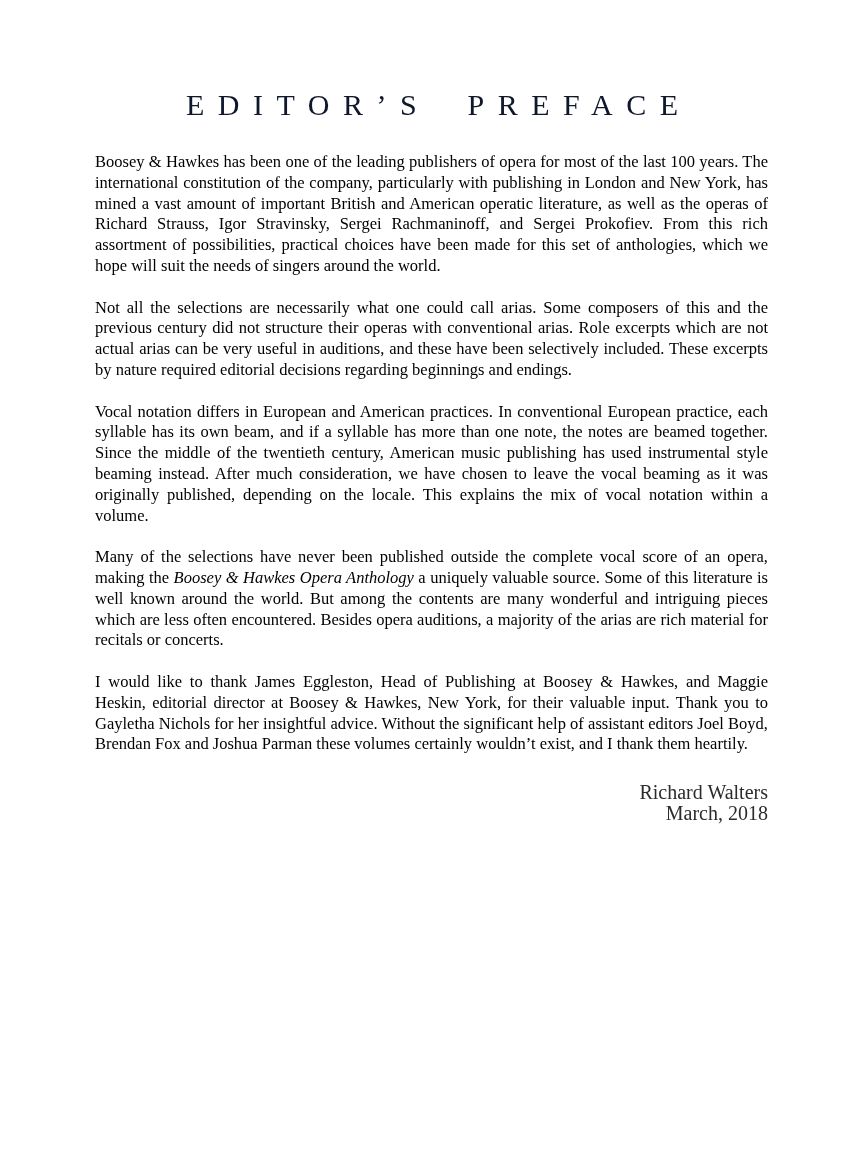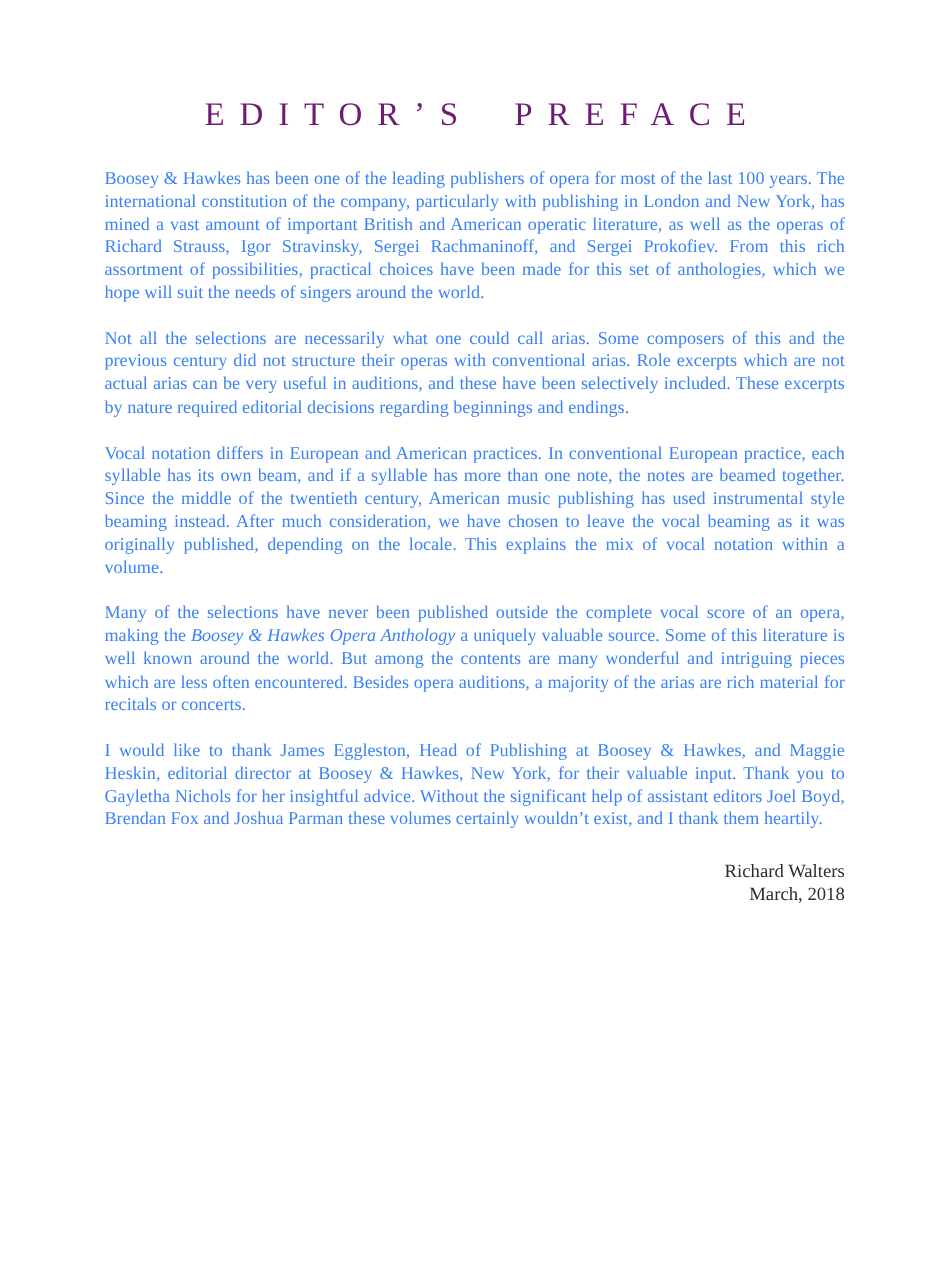--- a/index.html
+++ b/index.html
@@ -17,43 +17,43 @@
   }
   .title {
     margin: 86px 0 0 0;
     padding: 0;
     text-align: center;
     font-size: 30px;
     font-weight: normal;
     line-height: 38px;
     letter-spacing: 0.45em;
     word-spacing: 0.55em;
-    color: #701a75;
+    color: #0f172a;
     text-indent: 0.45em; 
   }
   .body-block {
     position: absolute;
     left: 95px;
     top: 152px;
     width: 673px;
   }
   .body-block p {
     margin: 0 0 20.8px 0;
     padding: 0;
     font-size: 16.5px;
     line-height: 20.8px;
     text-align: justify;
-    color: #3b82f6;
+    color: #000000;
   }
   .body-block p em {
   }
   .signature {
     margin-top: 27px;
     text-align: right;
-    font-size: 17px;
+    font-size: 20px;
     line-height: 20.8px;
     color: #2c2c2c;
   }
 </style>
 </head>
 <body>
 
 <div class="page">
   <h1 class="title">EDITOR’S PREFACE</h1>
 

